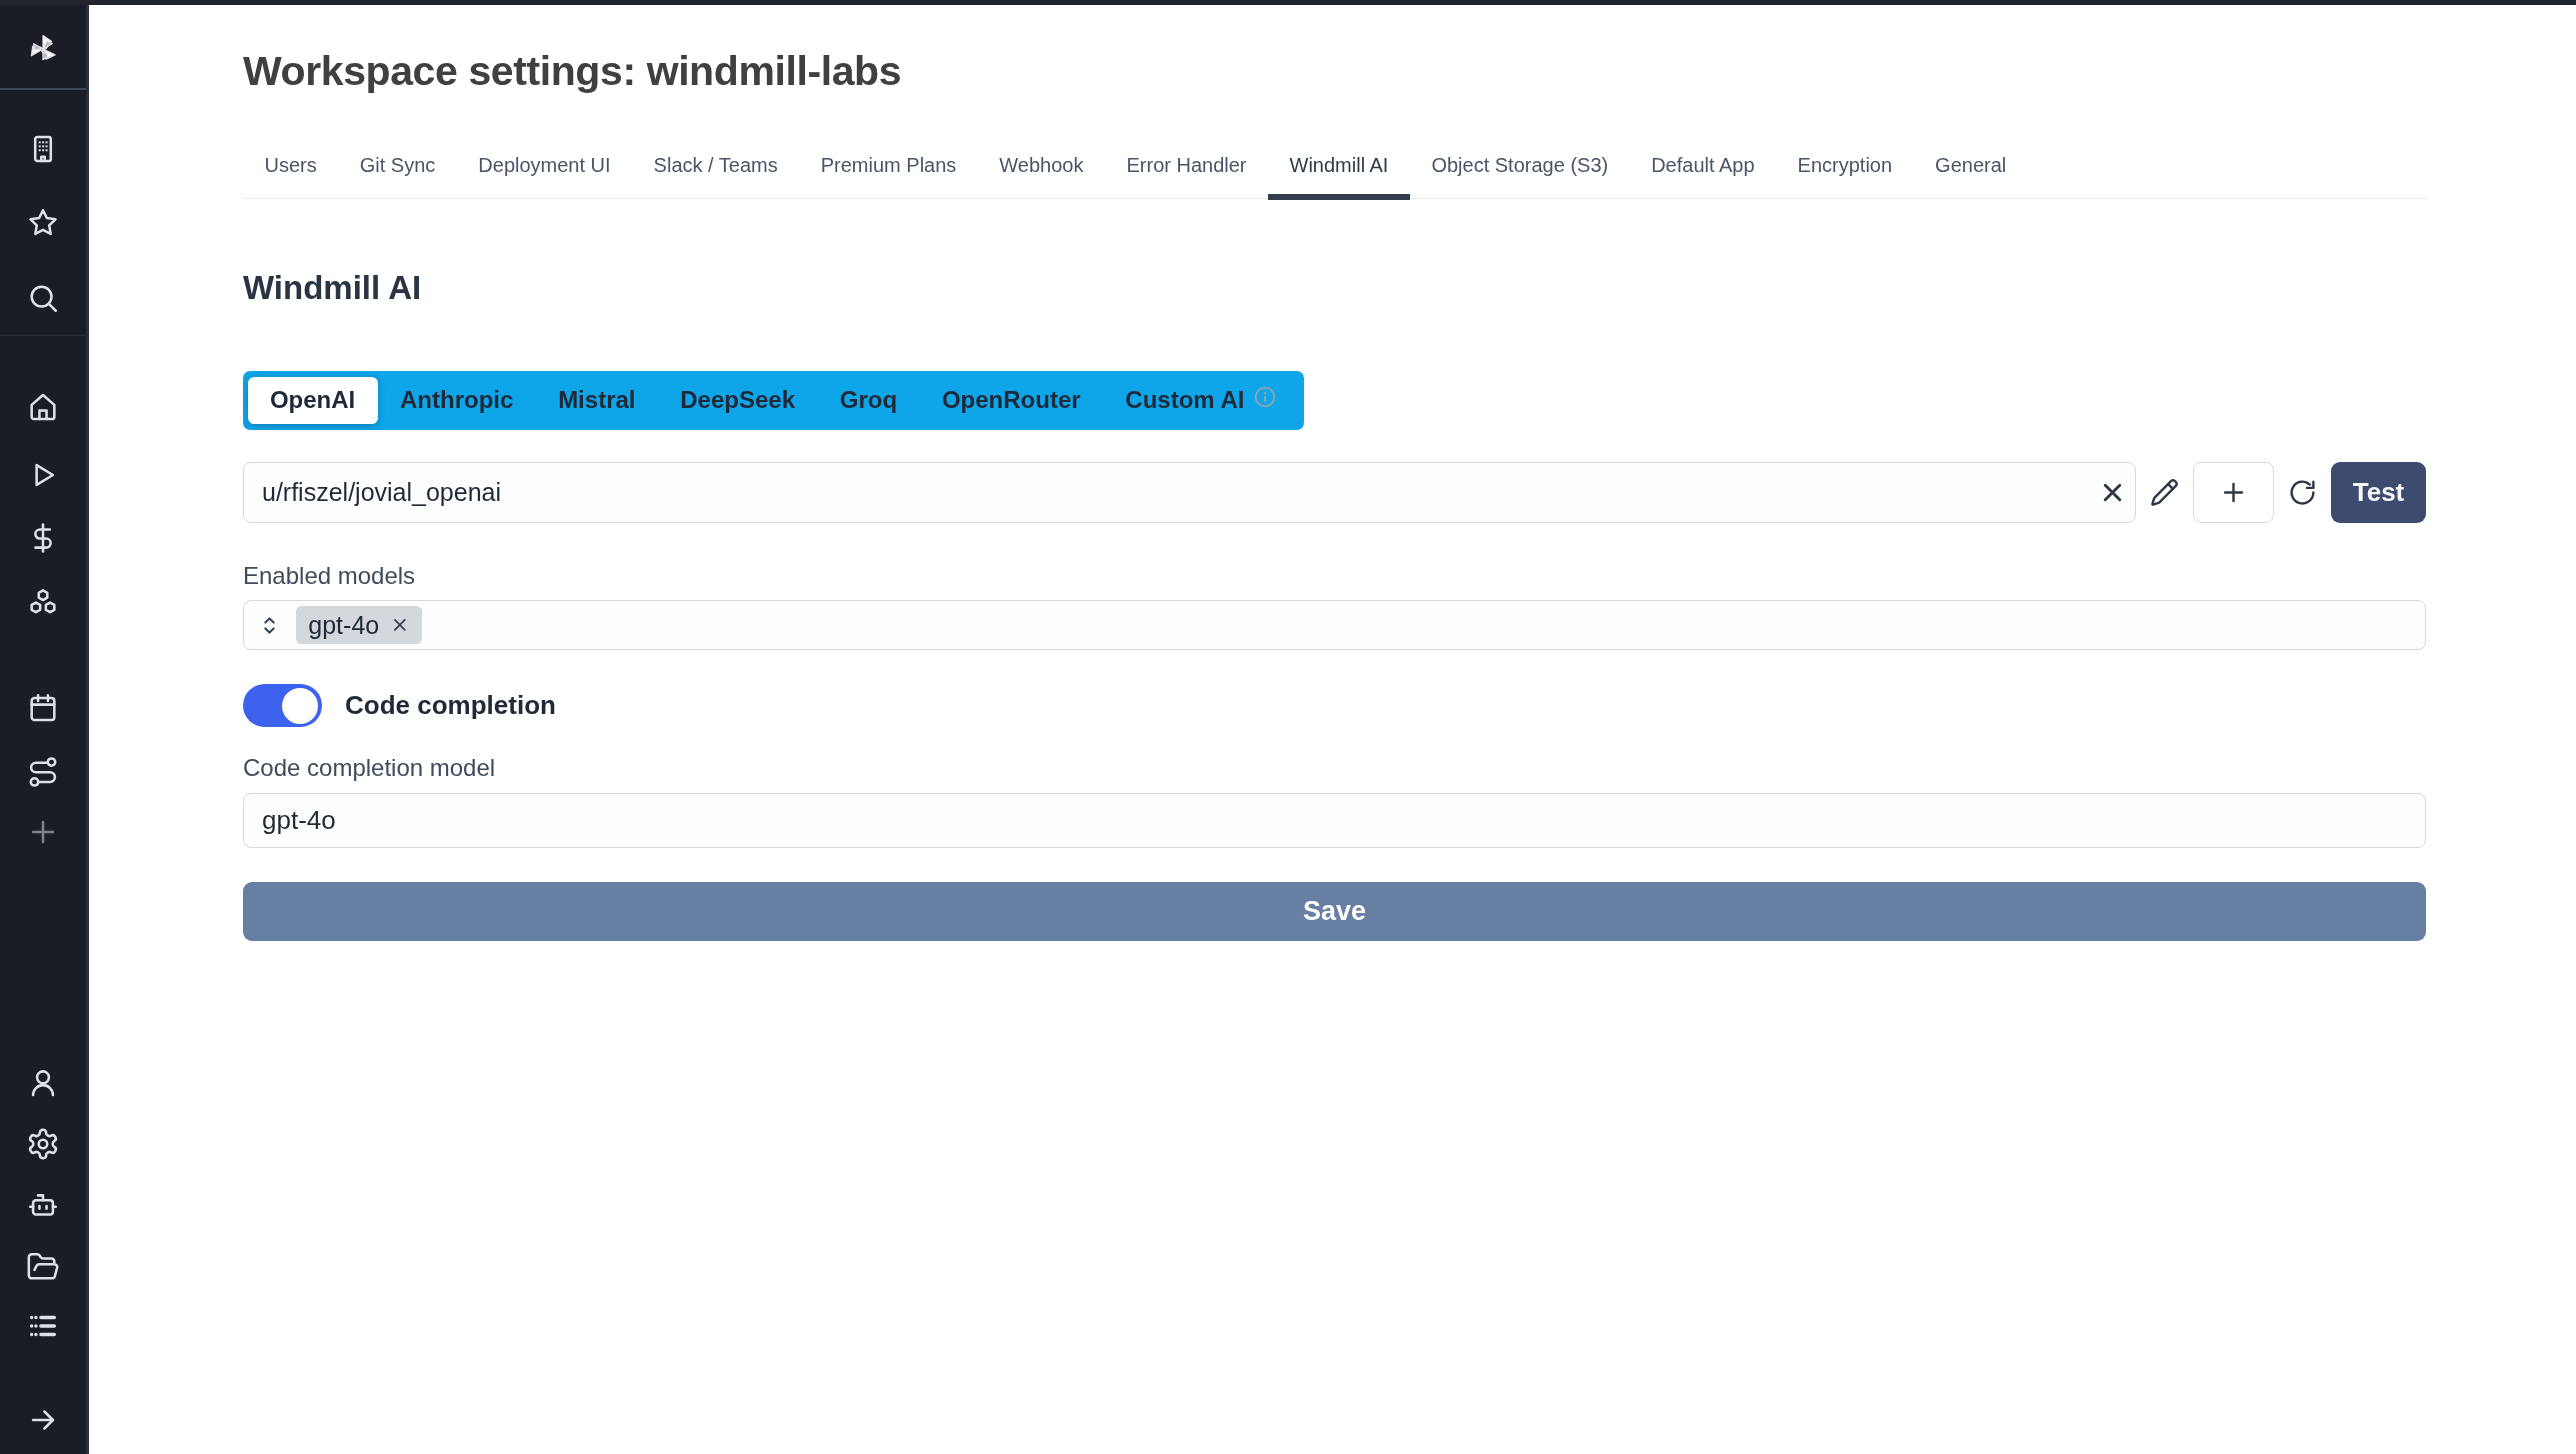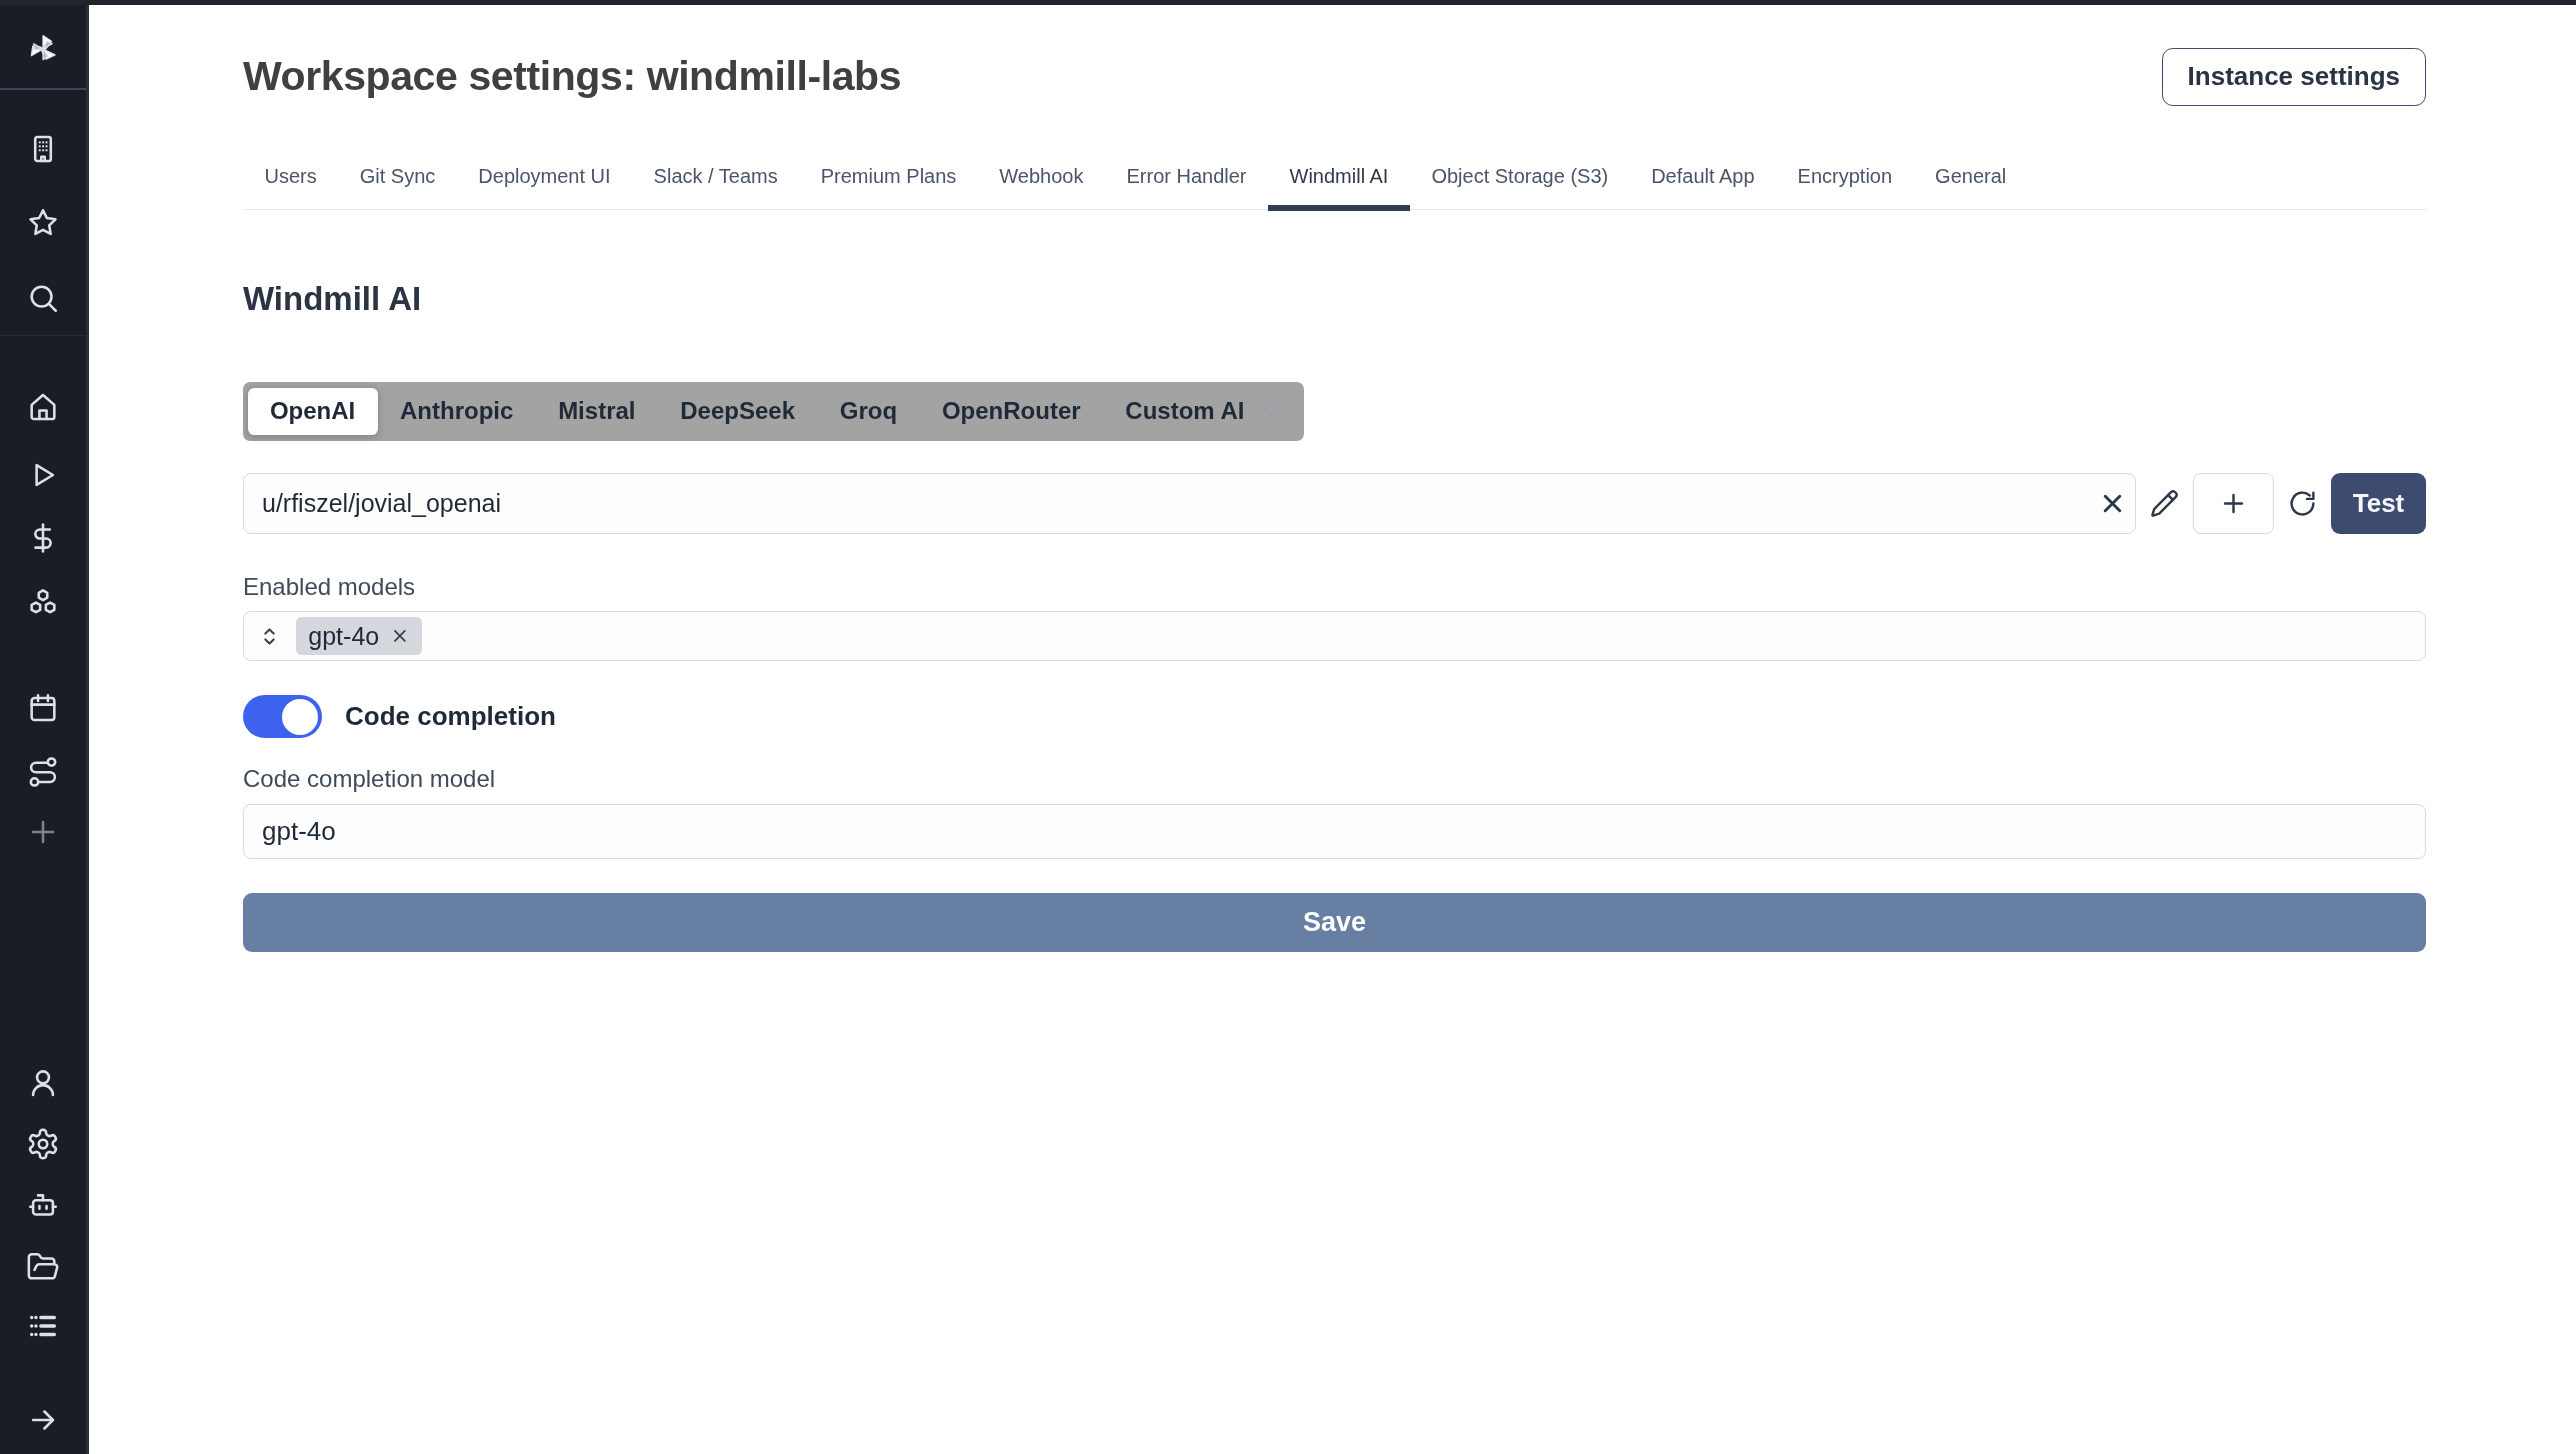--- a/index.html
+++ b/index.html
@@ -23,21 +23,21 @@
 
   .tabs-row { margin-top:50px; display:flex; border-bottom:1.8px solid #e8eaed; }
   .tab { padding:9px 21.5px 21.5px 21.5px; font-size:20px; color:#4a5568; cursor:pointer; position:relative; white-space:nowrap; }
   .tab.active { color:#2f3a49; }
   .tab.active::after { content:""; position:absolute; left:0; right:0; bottom:-1.8px; height:5.4px; background:#323d4e; }
 
   .section-heading { margin-top:70px; font-size:33px; font-weight:700; color:#2b3442; }
   .desc { margin-top:21.5px; font-size:24px; color:#3f4a5a; line-height:38px; }
   .desc a { color:#3b82f6; text-decoration:none; cursor:pointer; }
 
-  .provider-bar { margin-top:64px; display:inline-flex; align-items:center; background:#a3a3a3; border-radius:7.2px; padding:4.5px;justify-content:center; }
+  .provider-bar { margin-top:64px; display:inline-flex; align-items:center; background:#0ea5e9; border-radius:7.2px; padding:4.5px;justify-content:center; }
   .provider { padding:9.8px 22.4px; font-size:24px; font-weight:600; color:#1f2937; border-radius:6.3px; cursor:pointer; display:flex; align-items:center; gap:9px; white-space:nowrap; }
   .provider.active { background:#ffffff; box-shadow:0 1.8px 7.2px rgba(20,24,40,.25); }
   .info-icon svg { width:24px; height:24px; stroke:#9aa1ab; stroke-width:1.8; fill:none; stroke-linecap:round; }
 
   .resource-row { margin-top:32px; display:flex; align-items:stretch; gap:6px; height:61px; }
   .resource-input-wrap { flex:1; border:1.8px solid #d6d9de; border-radius:8px; background:#fdfdfe; display:flex; align-items:center; }
   .resource-input-wrap input { flex:1; border:none; outline:none; background:transparent; font-size:25px; color:#1f2937; padding:0 14.3px 0 18px; font-family:inherit; }
   .icon-btn { width:45px; display:flex; align-items:center; justify-content:center; background:transparent; border:none; cursor:pointer; }
   .icon-btn svg { width:29px; height:29px; stroke:#2d3748; stroke-width:2; fill:none; stroke-linecap:round; stroke-linejoin:round; }
   .plus-btn { width:81px; border:1.8px solid #d6d9de; border-radius:8px; background:#fff; display:flex; align-items:center; justify-content:center; cursor:pointer; }
@@ -185,21 +185,20 @@
         <path d="M5 12h14"></path>
         <path d="m13 6 6 6-6 6"></path>
       </svg>
   </div>
 </div>
 
 <div class="main">
 
   <div class="header-row">
     <div class="page-title">Workspace settings: windmill-labs</div>
-    <button class="instance-btn">Instance settings</button>
   </div>
 
   <div class="tabs-row">
     <div class="tab">Users</div>
     <div class="tab">Git Sync</div>
     <div class="tab">Deployment UI</div>
     <div class="tab">Slack / Teams</div>
     <div class="tab">Premium Plans</div>
     <div class="tab">Webhook</div>
     <div class="tab">Error Handler</div>

